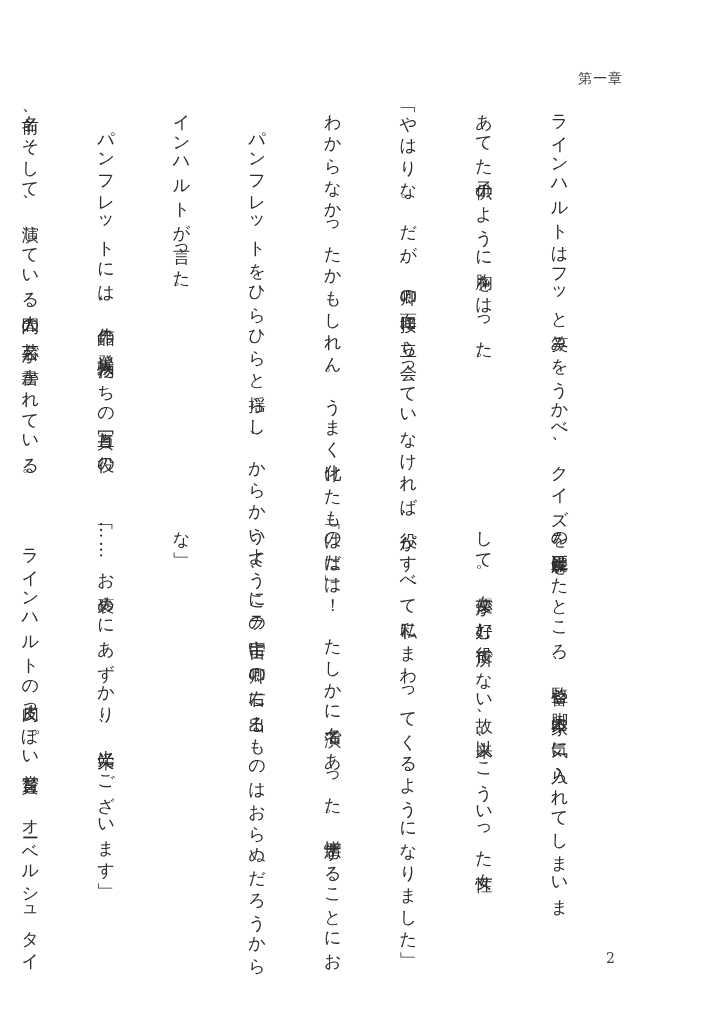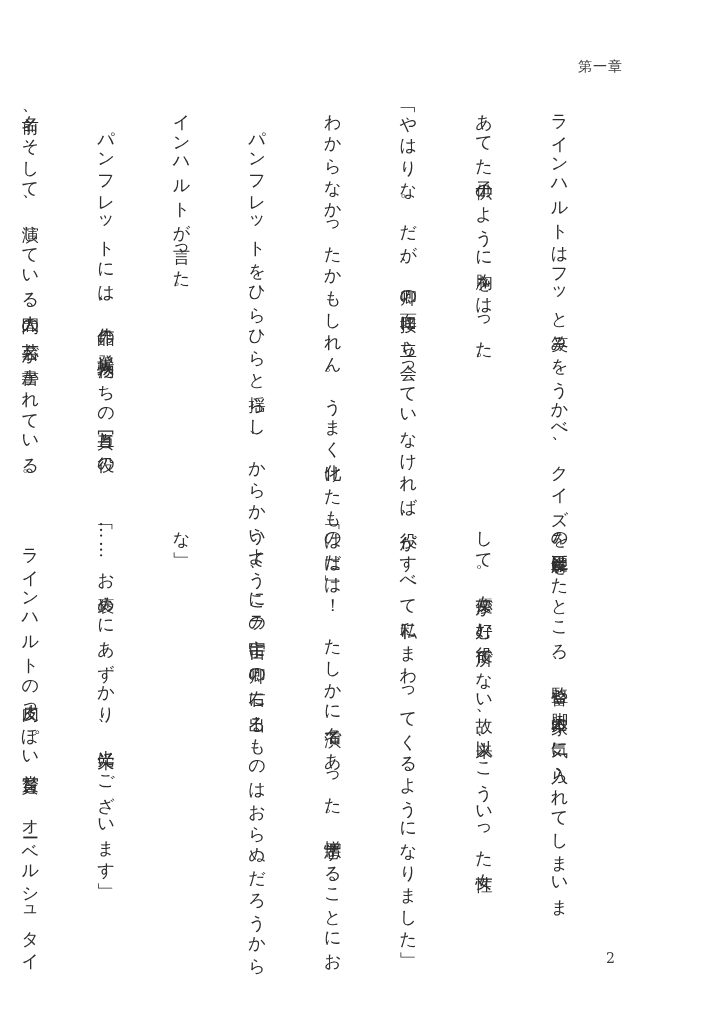--- a/index.html
+++ b/index.html
@@ -1,19 +1,19 @@
 <!DOCTYPE html>
 <html><head>
 <meta charset="utf-8">
 <style>
   html, body { margin: 0; padding: 0; background: #ffffff; }
   body { width: 722px; height: 1024px; position: relative; overflow: hidden; }
   .page { position: absolute; left: 0; top: 0; width: 722px; height: 1024px; background: #ffffff; }
   .running-head {
-    position: absolute; left: 578px; top: 58px;
+    position: absolute; left: 578px; top: 70px;
     font-family: "DejaVu Serif", serif; font-size: 14px; color: #3a3a3a;
     letter-spacing: 1px;
   }
   .block {
     position: absolute;
     writing-mode: vertical-rl;
     font-family: "DejaVu Serif", serif;
     font-size: 17.2px;
     line-height: 25.2px;
     letter-spacing: 2.35px;

